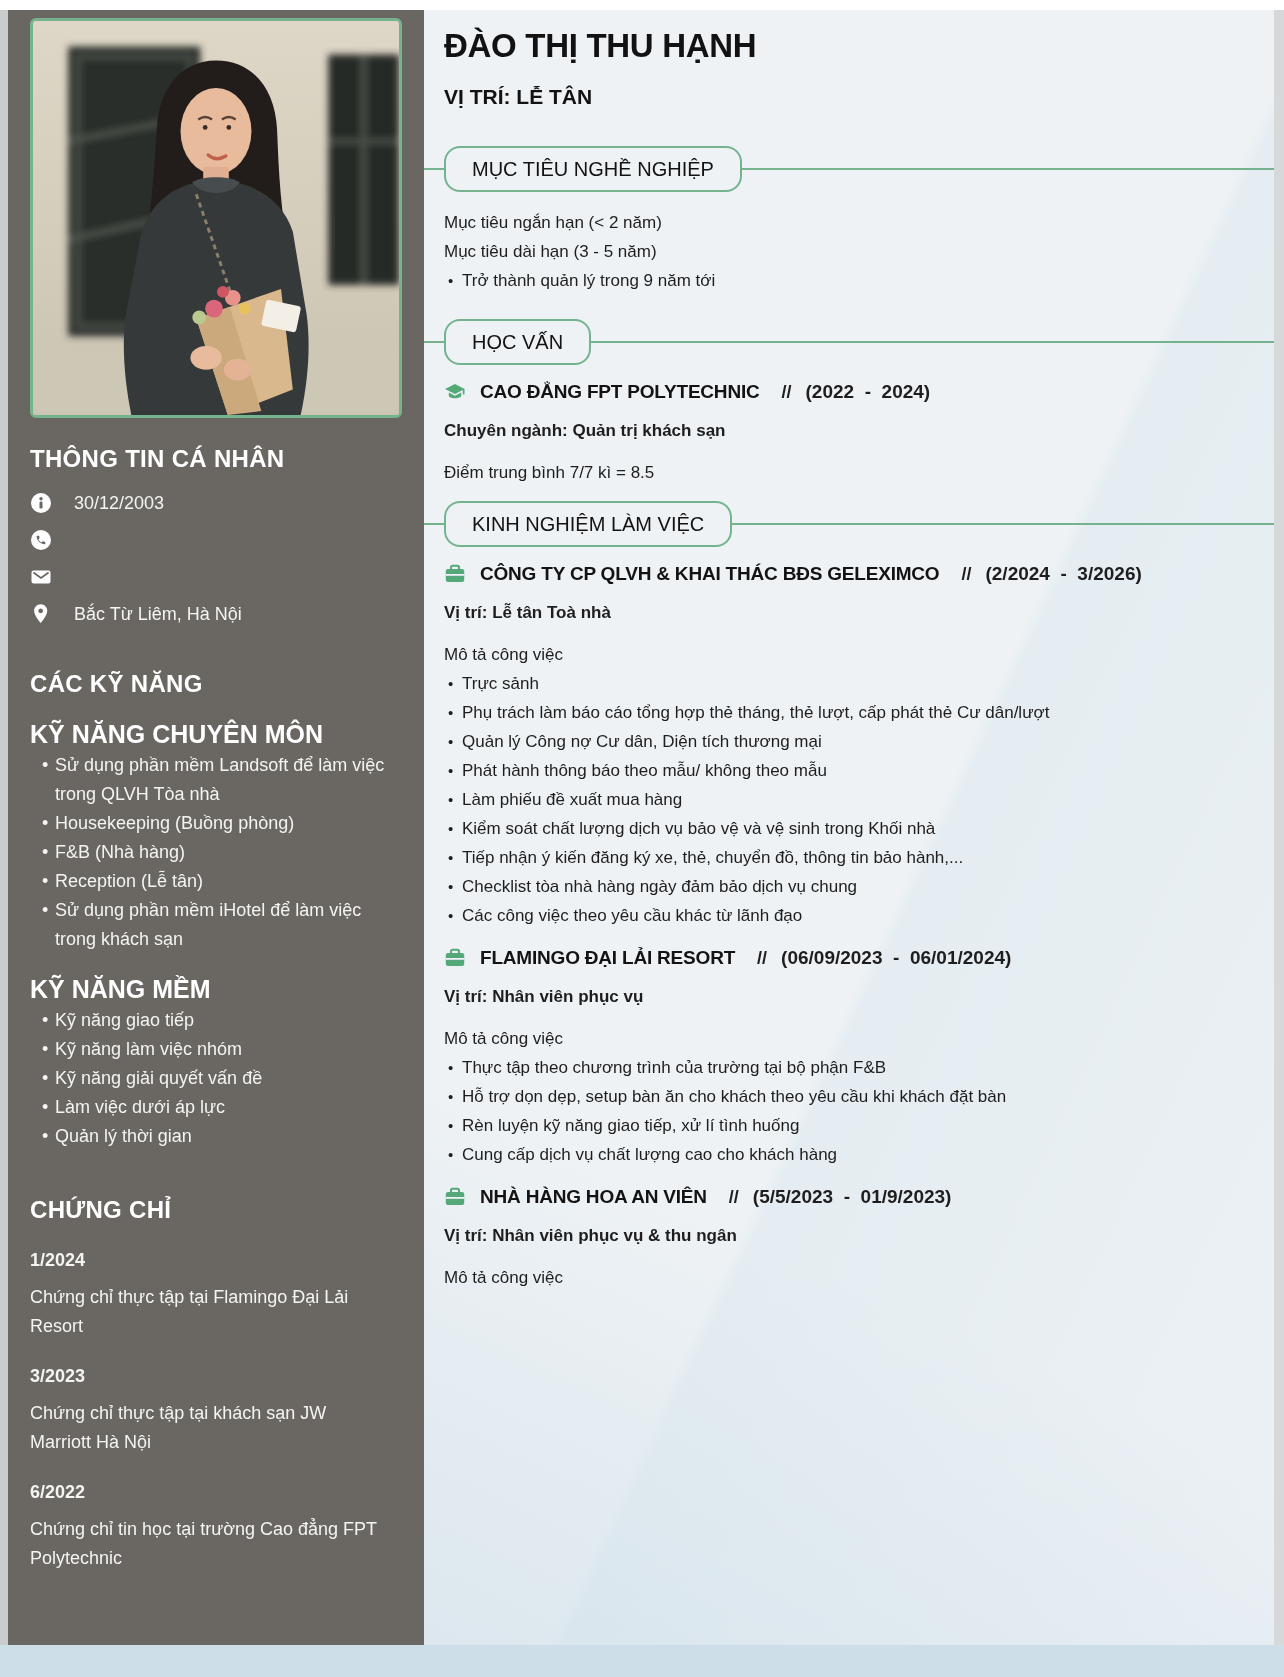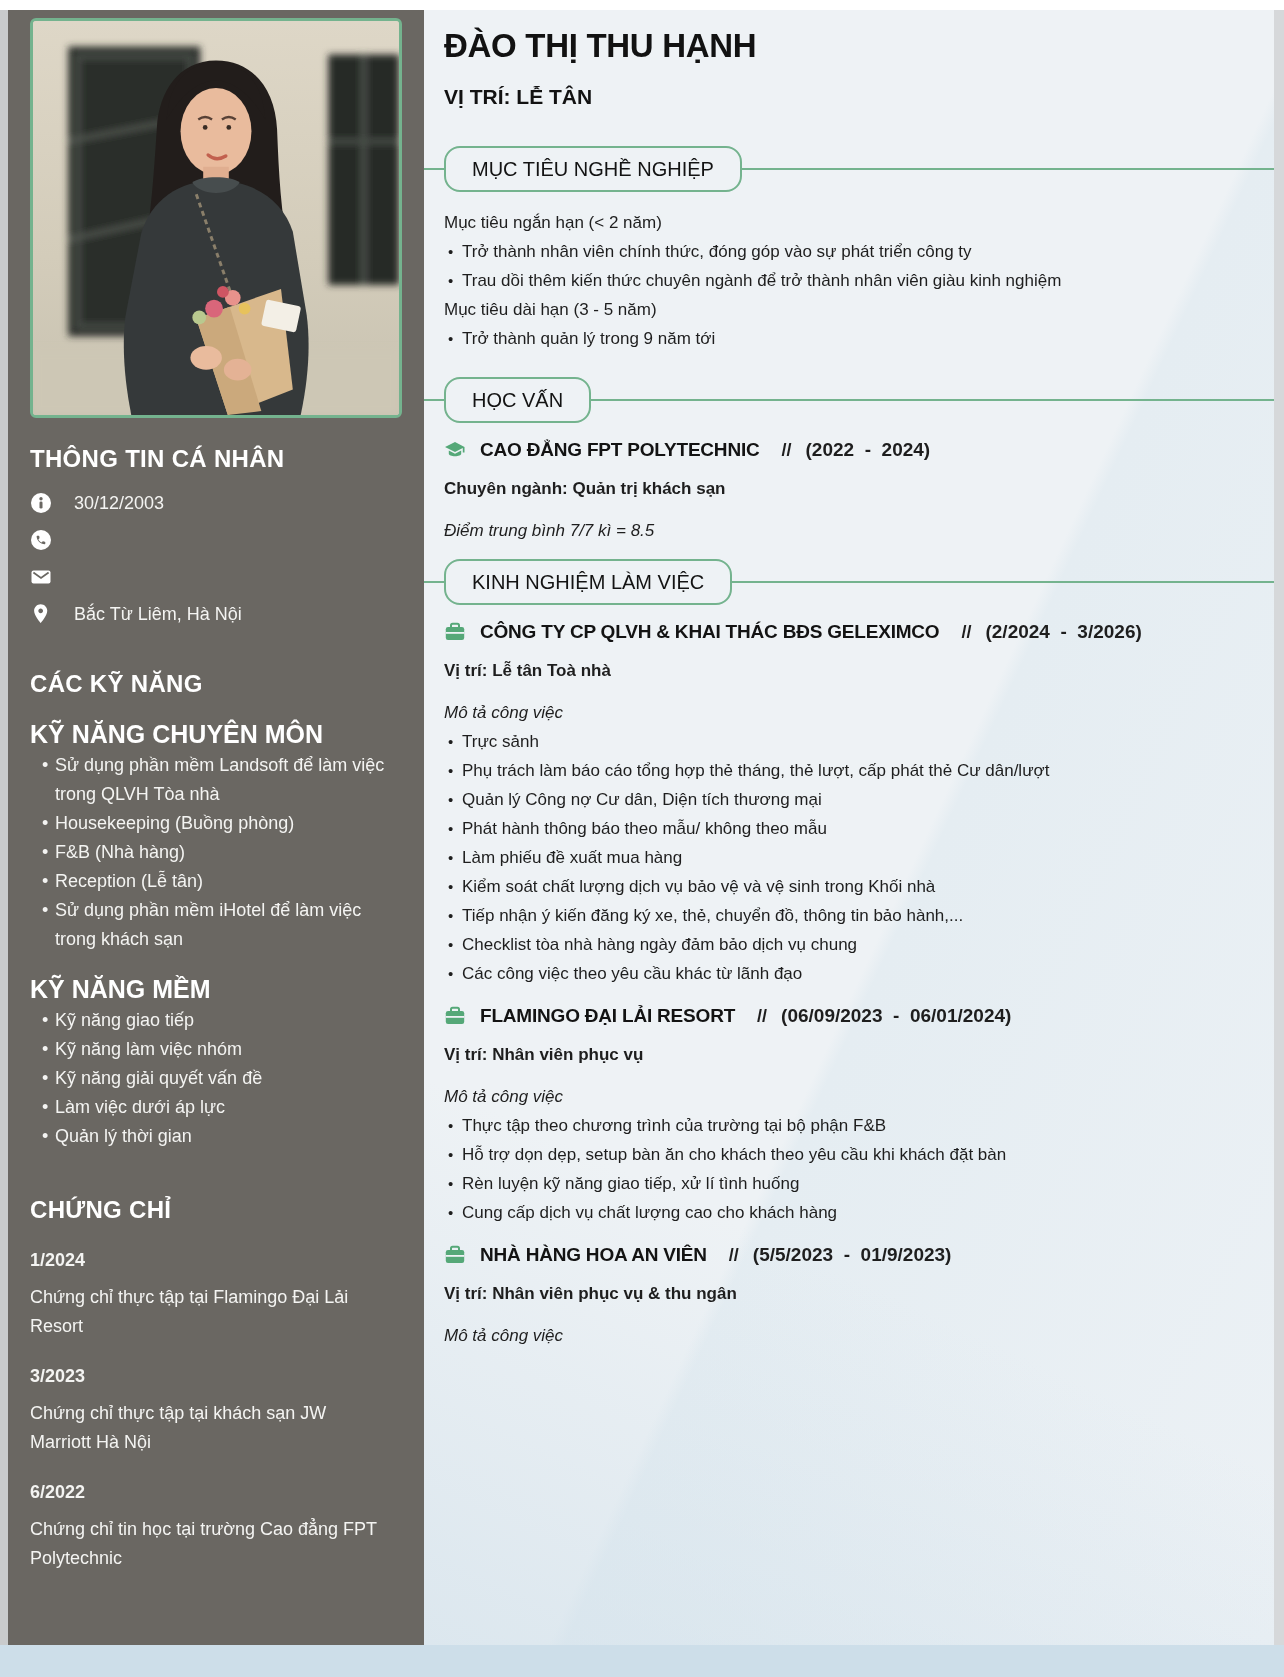--- a/index.html
+++ b/index.html
@@ -56,21 +56,21 @@
   .blist li{position:relative;padding-left:18px;line-height:29px;font-size:17px;max-width:720px;}
   .blist li::before{content:"•";position:absolute;left:4px;font-size:15px;}
   .objective{margin-bottom:24px;}
   .entry-head{display:flex;align-items:center;margin-bottom:13px;}
   .h-icon{width:22px;height:22px;flex:0 0 22px;margin-right:14px;display:inline-flex;}
   .h-icon svg{width:22px;height:22px;}
   .org{font-size:19px;font-weight:700;color:#131313;letter-spacing:-.2px;}
   .sep{font-size:18px;font-weight:700;margin:0 14px 0 22px;}
   .period{font-size:19px;font-weight:700;white-space:pre;}
   .bold-line{font-size:17px;font-weight:700;line-height:29px;margin-bottom:13px;}
-  .plain-line{font-size:17px;line-height:29px;font-style:italic;}
+  .plain-line{font-size:17px;line-height:29px;}
   .edu-block{margin-bottom:14px;}
   .edu-block .bold-line{margin-bottom:13px;}
   .edu-block .gpa{margin-bottom:0;}
   .job{margin-bottom:17px;}
   .job .desc-label{margin-bottom:0;}
 </style>
 </head>
 <body>
 
 <div class="canvas">
@@ -209,24 +209,20 @@
     <main class="main">
       <h1 class="name">ĐÀO THỊ THU HẠNH</h1>
       <div class="position">VỊ TRÍ: LỄ TÂN</div>
 
       <div class="section-row">
         <div class="rule"></div>
         <span class="pill">MỤC TIÊU NGHỀ NGHIỆP</span>
       </div>
       <div class="objective">
         <div class="obj-label">Mục tiêu ngắn hạn (&lt; 2 năm)</div>
-        <ul class="blist">
-          <li>Trở thành nhân viên chính thức, đóng góp vào sự phát triển công ty</li>
-          <li>Trau dồi thêm kiến thức chuyên ngành để trở thành nhân viên giàu kinh nghiệm</li>
-        </ul>
         <div class="obj-label">Mục tiêu dài hạn (3 - 5 năm)</div>
         <ul class="blist">
           <li>Trở thành quản lý trong 9 năm tới</li>
         </ul>
       </div>
 
       <div class="section-row">
         <div class="rule"></div>
         <span class="pill">HỌC VẤN</span>
       </div>

